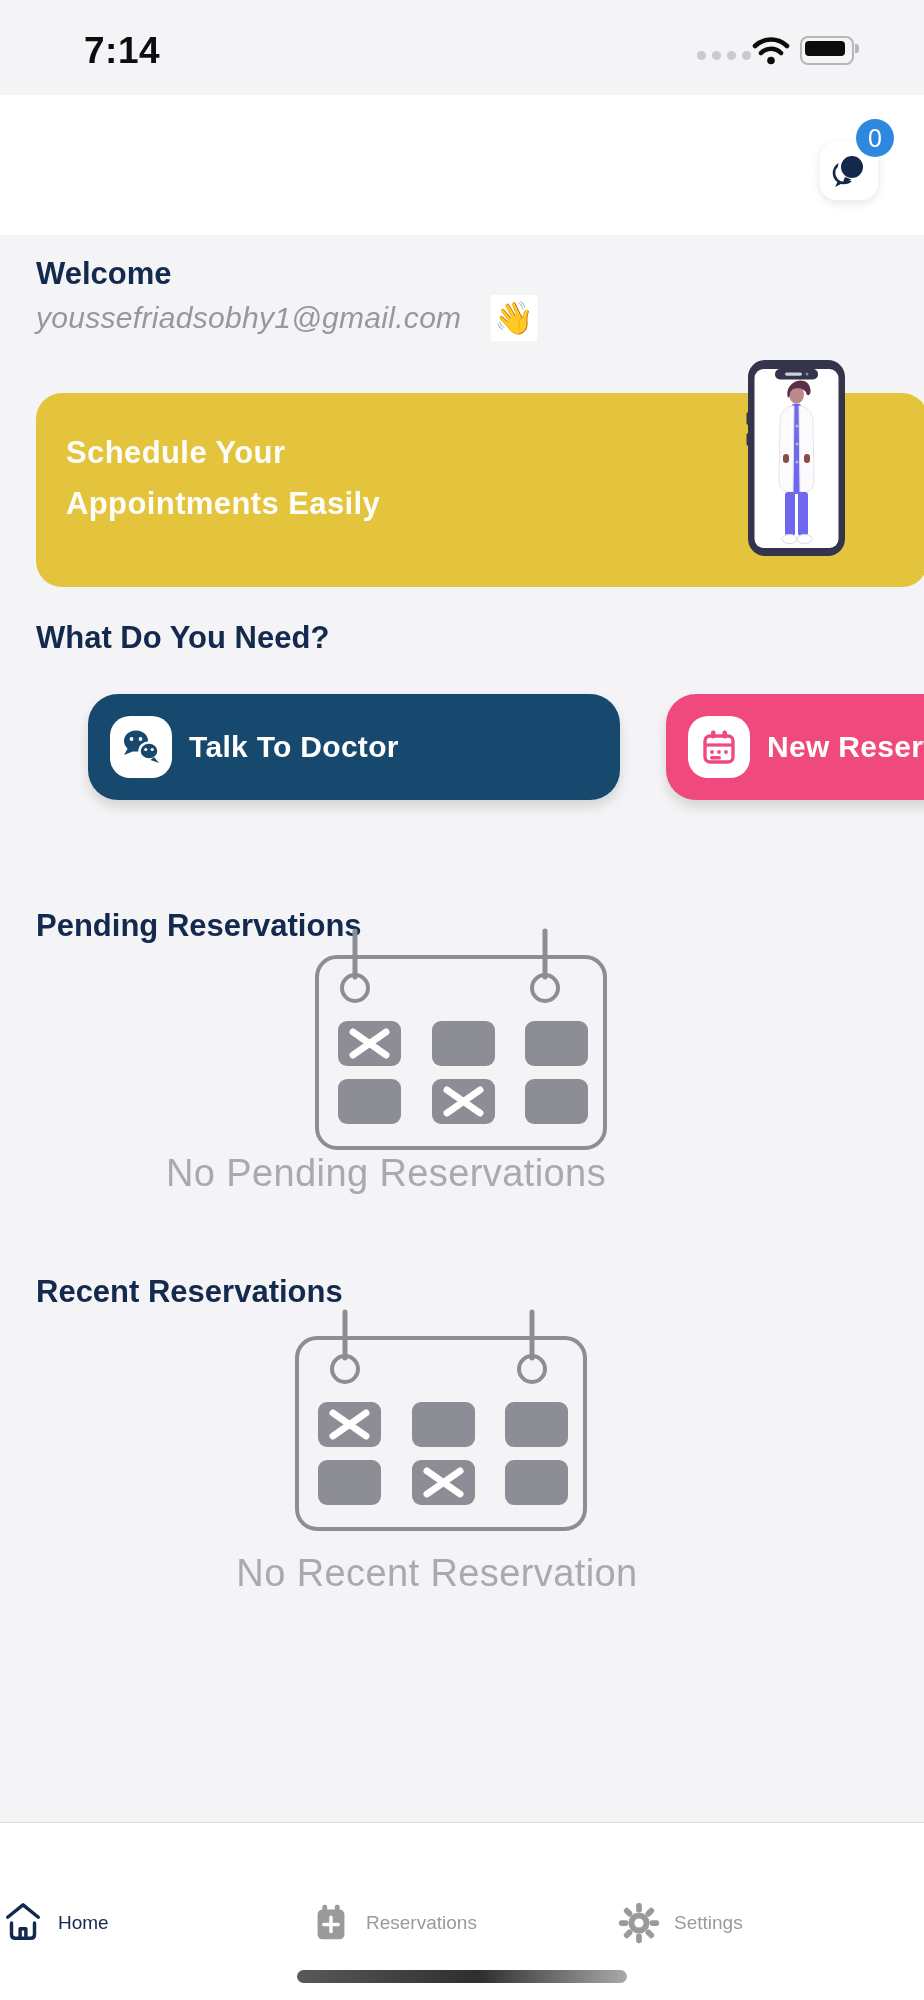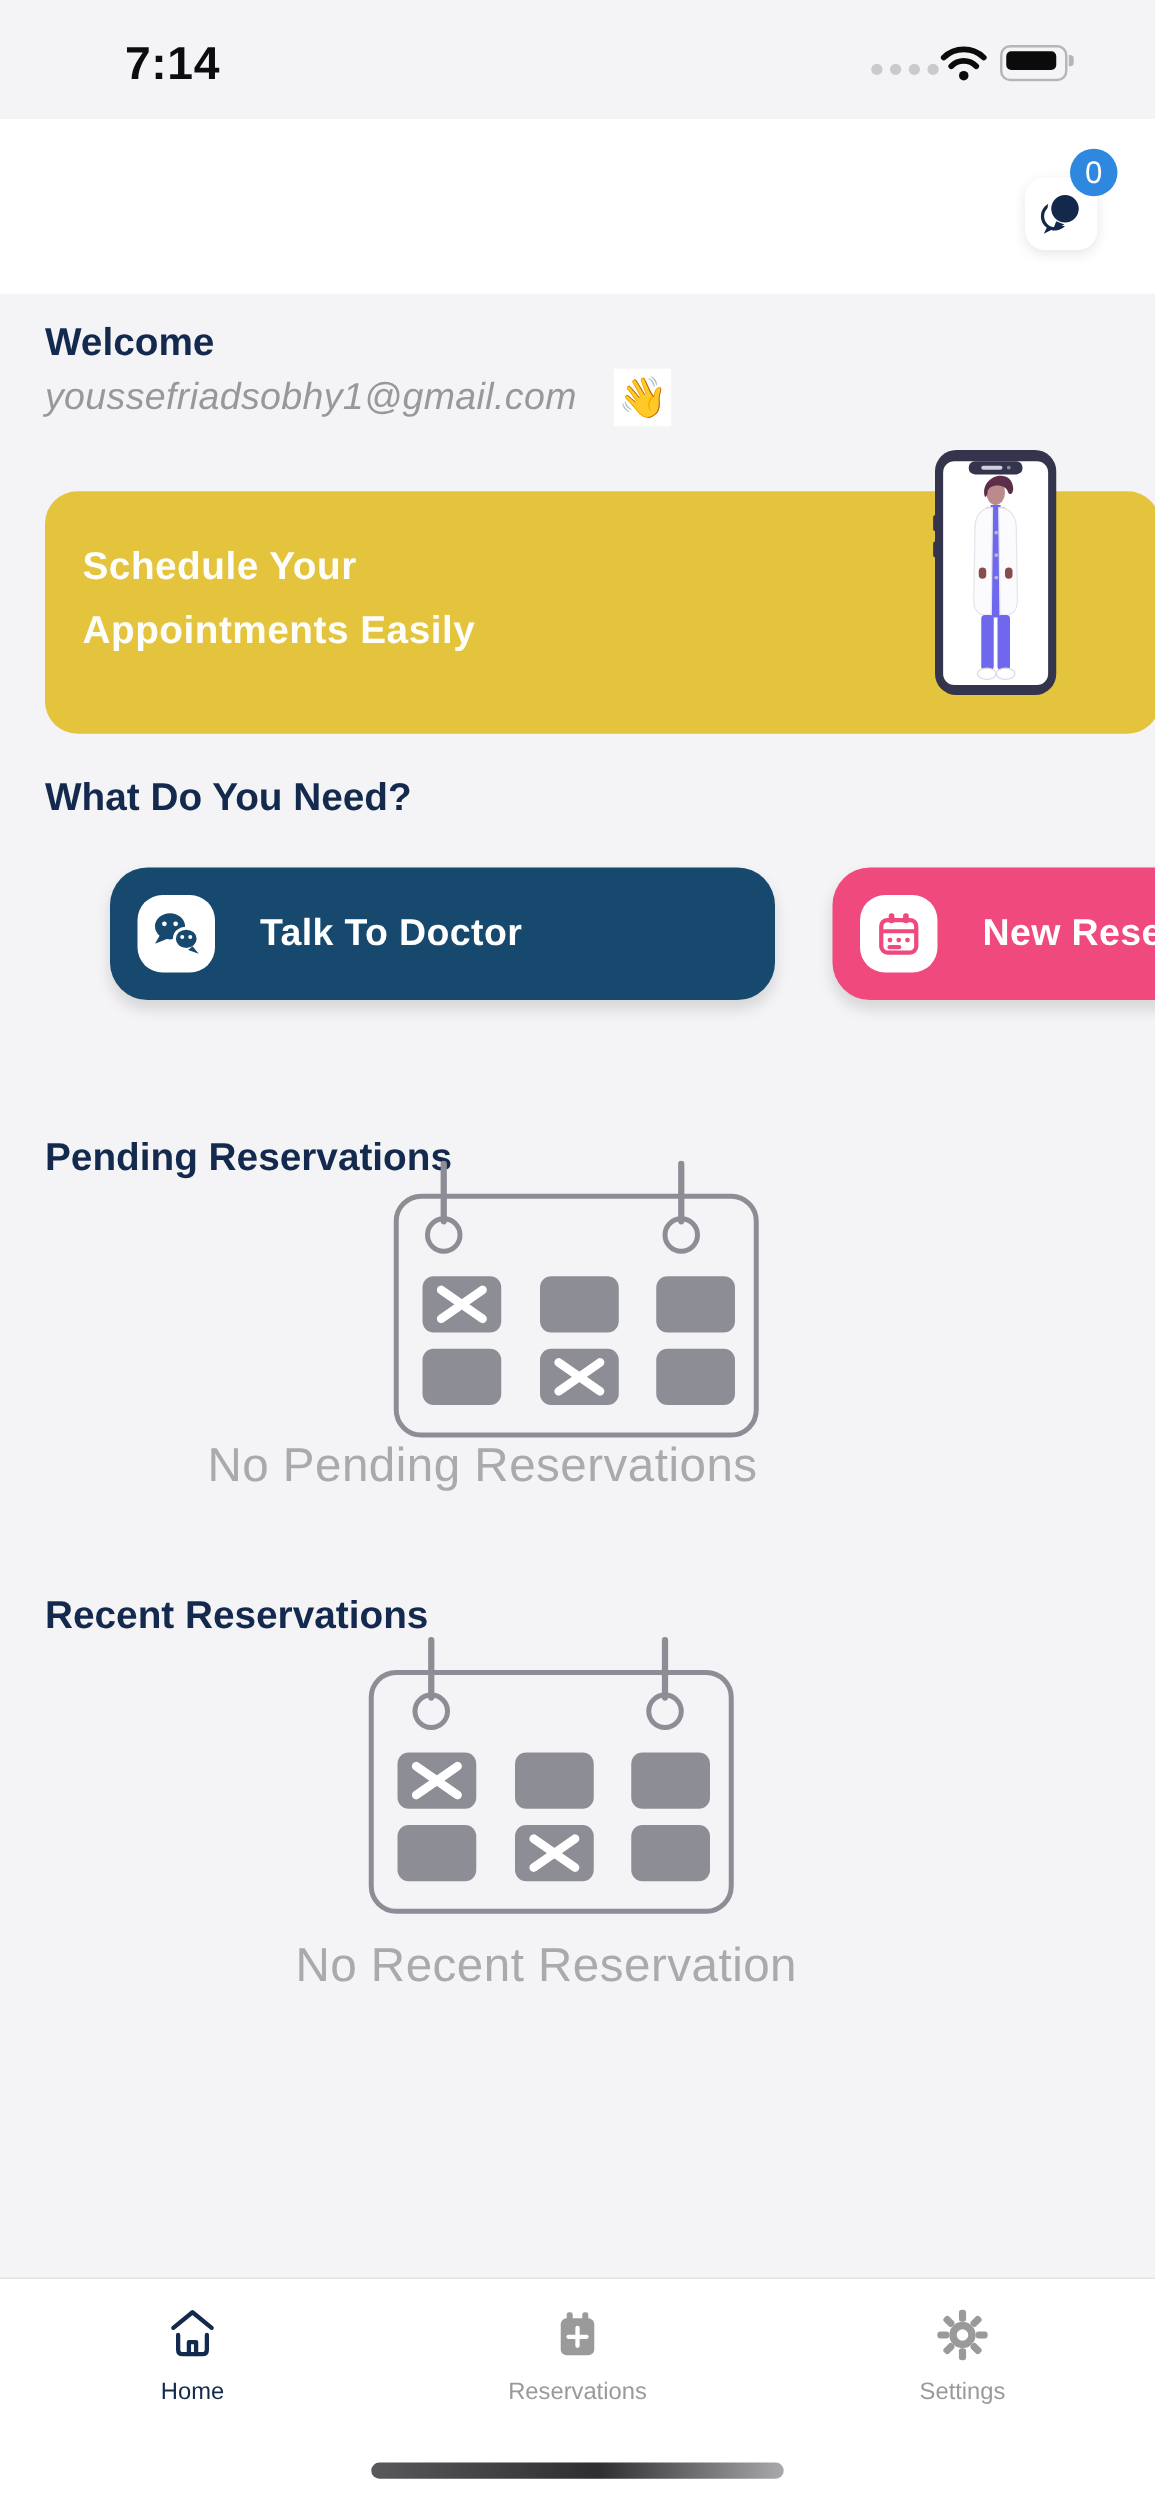--- a/index.html
+++ b/index.html
@@ -4,21 +4,21 @@
 <style>
   html,body{margin:0;padding:0;}
   body{
     width:924px;height:2000px;position:relative;overflow:hidden;
     background:#f4f4f6;
     font-family:"Liberation Sans", sans-serif;
     -webkit-font-smoothing:antialiased;
   }
   
   .status-bar{position:absolute;top:0;left:0;width:924px;height:95px;background:#f4f4f6;z-index:5;}
-  .status-time{position:absolute;left:100px;top:30px;font-size:37px;font-weight:700;color:#0d0d0f;letter-spacing:.5px;}
+  .status-time{position:absolute;left:84px;top:30px;font-size:37px;font-weight:700;color:#0d0d0f;letter-spacing:.5px;}
   .cell-dots{position:absolute;left:697px;top:51px;display:flex;gap:6px;}
   .cell-dots span{width:9px;height:9px;border-radius:50%;background:#c9c9ce;}
   .wifi{position:absolute;left:752px;top:35px;}
   .battery{position:absolute;left:800px;top:36px;width:50px;height:25px;border:2.5px solid #b6b6ba;border-radius:8px;background:#f4f4f6;}
   .battery .level{position:absolute;left:2.5px;top:2.5px;width:40px;height:15px;background:#0b0b0c;border-radius:4px;}
   .battery .nub{position:absolute;right:-7px;top:6px;width:4px;height:9px;background:#b6b6ba;border-radius:0 3px 3px 0;}
   
   .header-band{position:absolute;top:95px;left:0;width:924px;height:140px;background:#ffffff;z-index:4;}
   .chat-btn{position:absolute;left:820px;top:47px;width:58px;height:58px;background:#fff;border-radius:16px;
     box-shadow:0 3px 10px rgba(0,0,0,.10);display:flex;align-items:center;justify-content:center;cursor:pointer;}
@@ -36,35 +36,35 @@
   .banner-text{position:absolute;left:30px;top:34px;color:#fdfdfa;font-size:31px;font-weight:600;letter-spacing:.4px;line-height:51px;}
   .phone-illus{position:absolute;left:748px;top:360px;z-index:2;}
   
   .what-heading{position:absolute;left:36px;top:620px;font-size:31px;font-weight:700;color:var(--navy-dark,#13294d);}
   .action-btn{position:absolute;top:694px;height:106px;border-radius:30px;display:flex;align-items:center;
     box-shadow:0 7px 12px rgba(0,0,0,.13);cursor:pointer;}
   .btn-talk{left:88px;width:532px;background:var(--button-navy,#17496f);}
   .btn-new{left:666px;width:420px;background:var(--accent-pink,#f0497d);}
   .action-icon{width:62px;height:62px;border-radius:20px;background:#fff;margin-left:22px;
     display:flex;align-items:center;justify-content:center;flex:0 0 auto;}
-  .action-label{color:#fff;font-size:30px;font-weight:600;margin-left:36px;letter-spacing:.3px;white-space:nowrap;}
+  .action-label{color:#fff;font-size:30px;font-weight:600;margin-left:17px;letter-spacing:.3px;white-space:nowrap;}
   
   .section-title{position:absolute;left:36px;font-size:31px;font-weight:700;color:var(--navy-dark,#13294d);margin-top:48px;}
   .t-pending{top:860px;}
   .t-recent{top:1226px;}
   .cal-illus{position:absolute;}
   .cal-1{left:311px;top:925px;}
   .cal-2{left:291px;top:1306px;}
   .empty-text{position:absolute;left:0;width:772px;text-align:center;font-size:38px;color:var(--empty-gray,#a9a9ae);letter-spacing:.4px;}
   .e-pending{top:1152px;}
   .e-recent{top:1552px;width:874px;}
   
   .tab-bar{position:absolute;left:0;top:1822px;width:924px;height:178px;background:#fff;
     border-top:1px solid #dcdcdf;display:flex;z-index:5;}
-  .tab{flex:1 1 0;display:flex;flex-direction:column;align-items:center;padding-top:22px;gap:12px;cursor:pointer;}
+  .tab{flex:1 1 0;display:flex;flex-direction:row;align-items:center;padding-top:22px;gap:12px;cursor:pointer;}
   .tab-label{font-size:19px;color:var(--tab-inactive,#9a9a9a);}
   .tab.active .tab-label{color:var(--tab-active,#13294d);font-weight:500;}
   .home-indicator{position:absolute;left:297px;top:1970px;width:330px;height:13px;border-radius:7px;
     background:linear-gradient(90deg,#59595c 0%,#2e2e30 55%,#a9a9ac 100%);z-index:6;}
 </style>
 </head>
 <body>
 
 <div class="status-bar">
   <div class="status-time">7:14</div>

